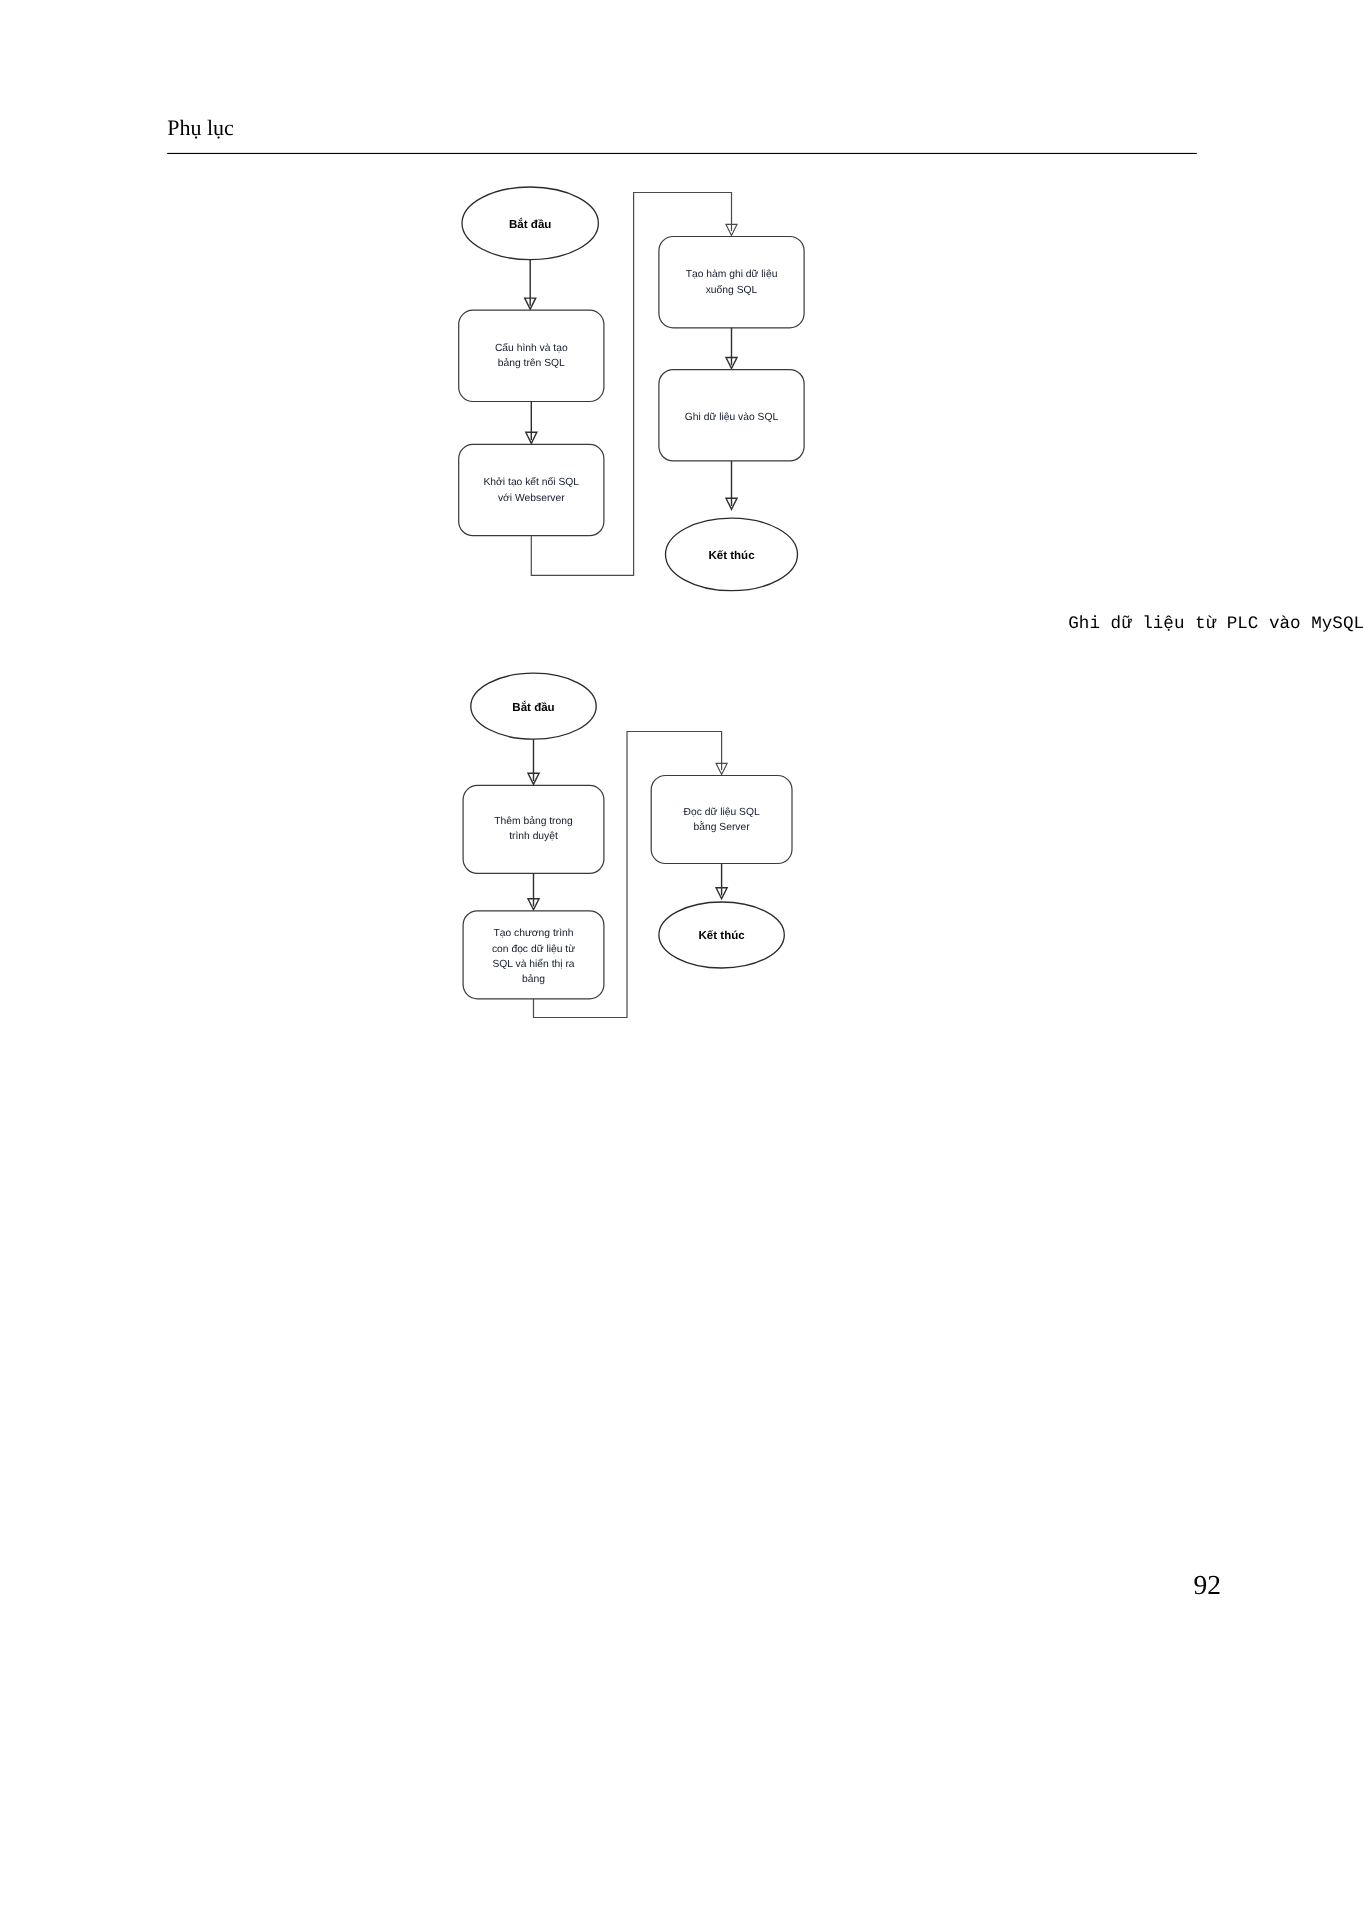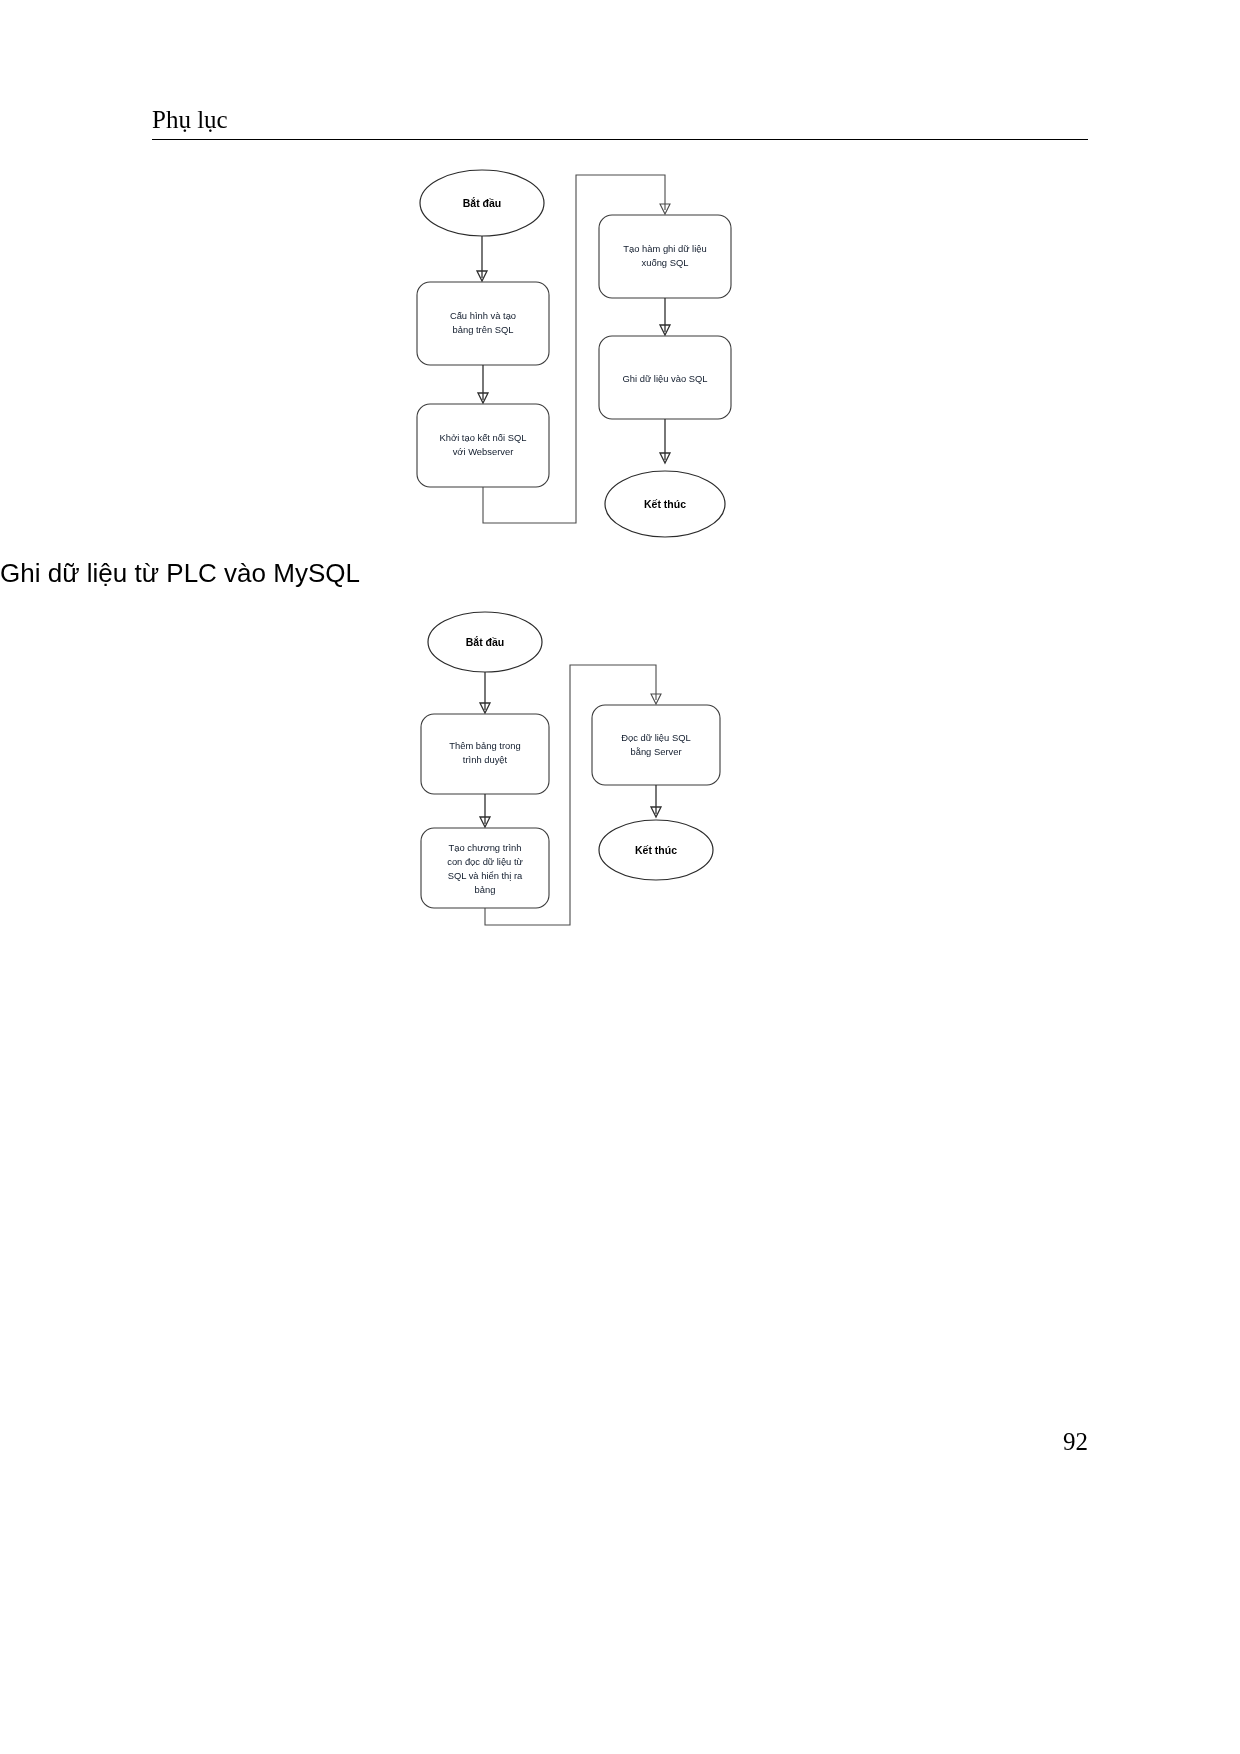--- a/index.html
+++ b/index.html
@@ -2,46 +2,46 @@
 <html><head>
 <meta charset="utf-8">
 <style>
   html,body{margin:0;padding:0;background:#ffffff;}
   body{width:1240px;height:1754px;position:relative;font-family:"Liberation Serif",serif;color:#000;}
 
   .page{position:absolute;inset:0;}
 
   
   .header{position:absolute;left:152px;top:106px;width:936px;}
-  .header-text{font-family:"Liberation Serif",serif;font-size:25px;line-height:1.1;color:#000;}
+  .header-text{font-family:"Liberation Serif",serif;font-size:20px;line-height:1.1;color:#000;}
   .header-rule{position:absolute;left:0;top:33px;width:936px;height:1px;background:#000;}
 
   
   .figure{position:absolute;}
   .fig1{left:380px;top:160px;width:420px;height:400px;}
   .fig2{left:380px;top:608px;width:420px;height:330px;}
 
   .flow-svg{display:block;overflow:visible;}
 
-  .caption{position:absolute;width:1240px;left:0;text-align:left;
-           font-family:Liberation Sans, sans-serif;font-size:26px;color:#000;}
+  .caption{position:absolute;width:1240px;left:0;text-align:right;
+           font-family:Liberation Mono, monospace;font-size:16px;color:#000;}
   .cap1{top:558px;}
   .cap2{top:955px;}
 
   
   .node-box{fill:#ffffff;stroke:#3a3a3a;stroke-width:1.1;}
   .node-ell{fill:#ffffff;stroke:#2b2b2b;stroke-width:1.2;}
   .edge{stroke:#2f2f2f;stroke-width:1.3;fill:none;}
   .edge-thin{stroke:#4a4a4a;stroke-width:1.1;fill:none;}
   .lbl{font-family:"Liberation Sans",sans-serif;font-size:9.4px;fill:#0f1a2b;text-anchor:middle;}
   .lbl-b{font-family:"Liberation Sans",sans-serif;font-size:10.5px;font-weight:bold;fill:#000;text-anchor:middle;}
 
   
   .page-number{position:absolute;left:0;top:1428px;width:1088px;text-align:right;
-               font-family:"Liberation Serif",serif;font-size:25px;color:#000;}
+               font-family:"Liberation Serif",serif;font-size:25px;color:#000;padding-left:22px;}
 </style>
 </head>
 <body>
 
 <div class="page">
 
   <div class="header">
     <div class="header-text">Phụ lục</div>
     <div class="header-rule"></div>
   </div>

